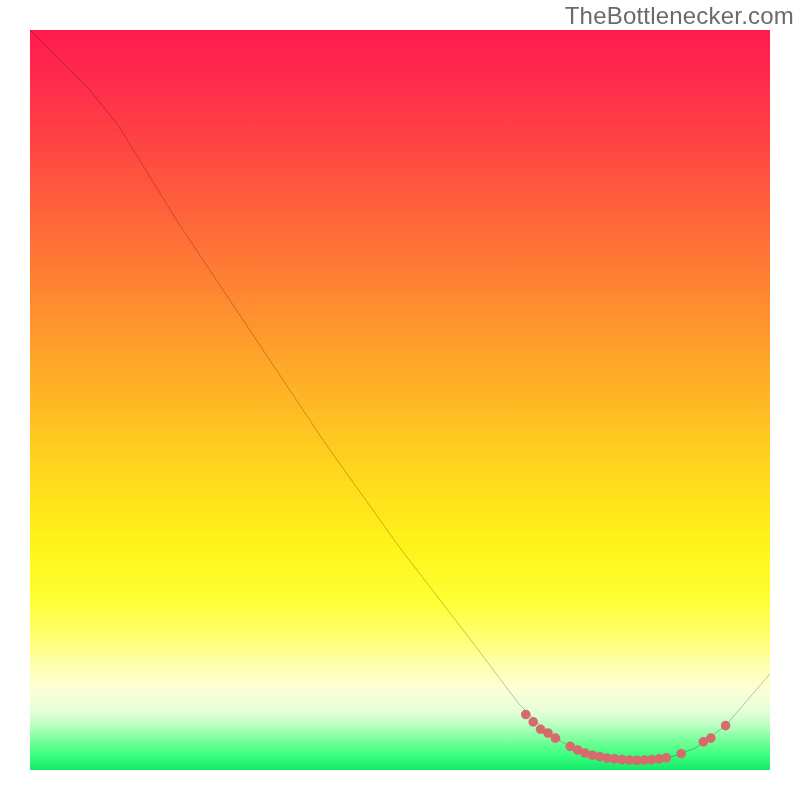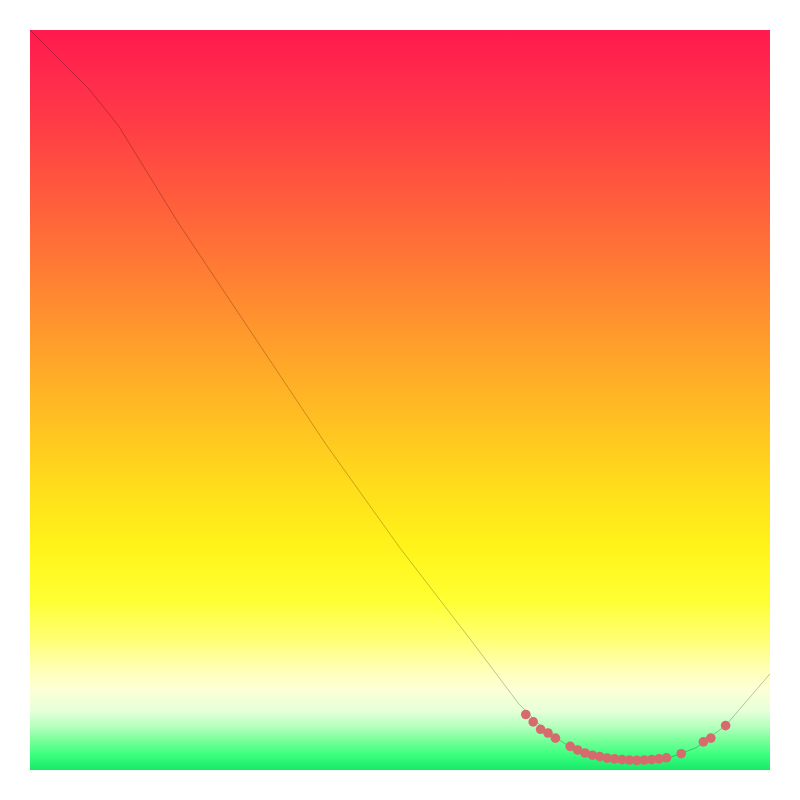--- a/index.html
+++ b/index.html
@@ -74,20 +74,21 @@
     top: 30px;
     width: 740px;
     height: 740px;
     z-index: 5;
   }
 </style>
 </head>
 <body>
 
 <div class="canvas">
+  <div class="watermark">TheBottlenecker.com</div>
   <div class="gradient"></div>
   <div class="frame-border"></div>
 
   <svg class="plot" viewBox="0 0 100 100" preserveAspectRatio="none">
     <path id="curve-path" fill="none" stroke="#000000" stroke-width="0.25" vector-effect="non-scaling-stroke" d="M0.00 0.00 L8.00 8.00 L12.00 13.00 L20.00 26.00 L30.00 41.00 L40.00 56.00 L50.00 70.00 L60.00 83.00 L66.00 91.00 L70.00 95.00 L74.00 97.50 L78.00 98.50 L82.00 98.70 L86.00 98.50 L90.00 97.00 L94.00 94.00 L100.00 87.00"></path>
     <g id="points-group">
         <circle cx="67.00" cy="92.50" r="0.65" fill="#d66b6e"></circle>
         <circle cx="68.00" cy="93.50" r="0.65" fill="#d66b6e"></circle>
         <circle cx="69.00" cy="94.50" r="0.65" fill="#d66b6e"></circle>
         <circle cx="70.00" cy="95.00" r="0.65" fill="#d66b6e"></circle>

